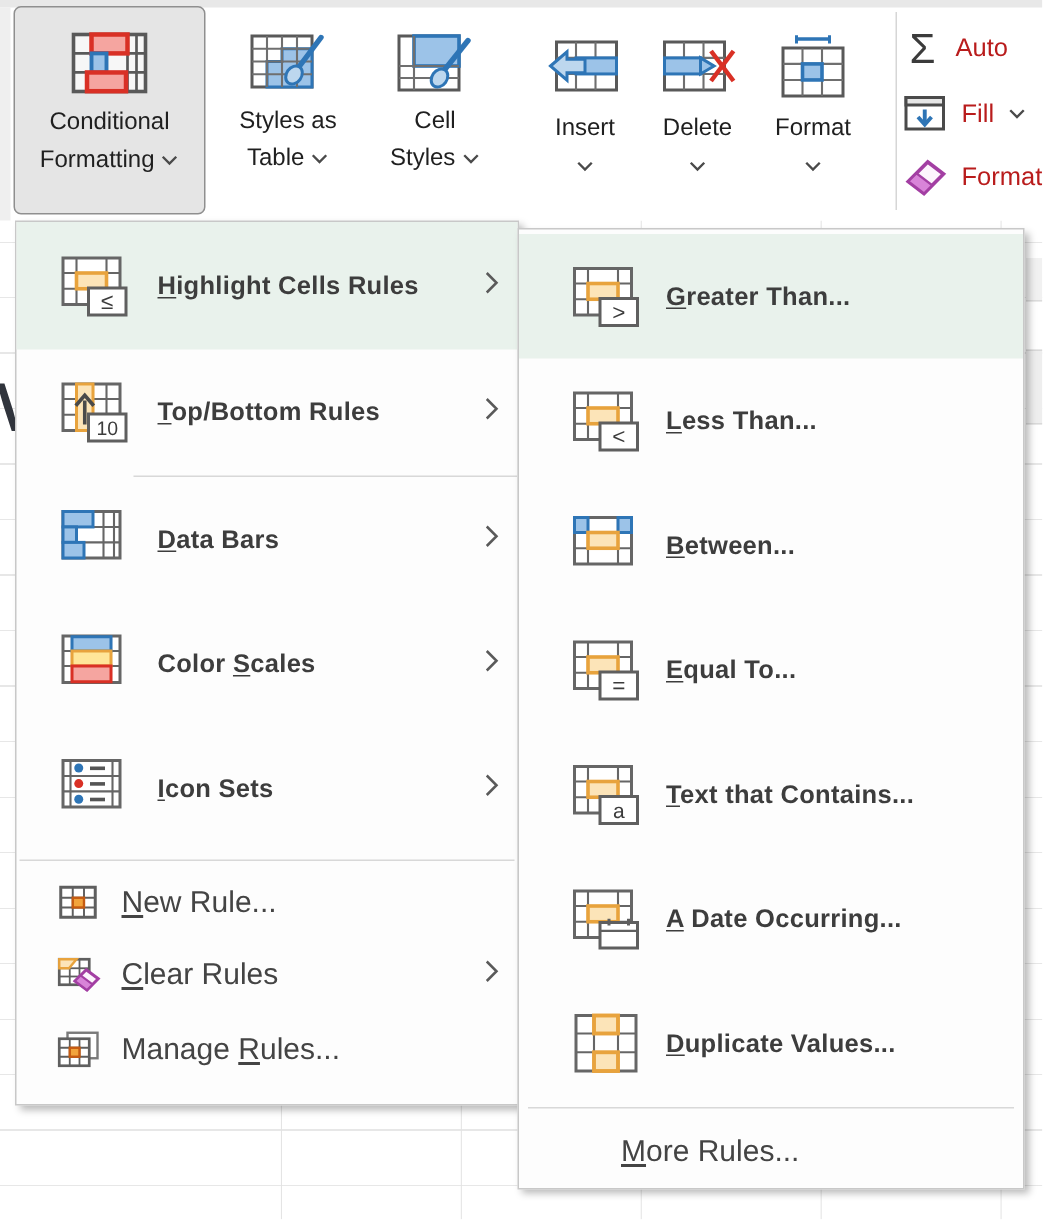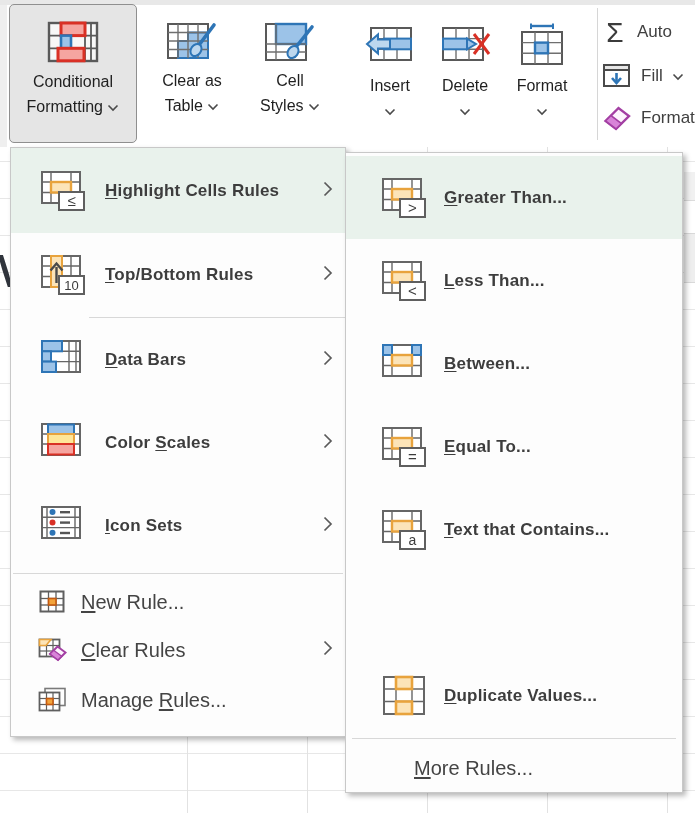--- a/index.html
+++ b/index.html
@@ -22,21 +22,21 @@
   .big-btn{position:absolute;top:4px;height:139px;display:flex;flex-direction:column;align-items:center;box-sizing:border-box;}
   .big-btn.pressed{background:#e5e5e5;border:1px solid #8f8f8f;border-radius:5px;}
   .big-btn .bicon{margin-top:10px;height:54px;display:flex;align-items:center;justify-content:center;}
   .big-btn .bl{font-size:16px;line-height:25px;color:#1f1f1f;white-space:nowrap;text-align:center;}
   .small-btn{position:absolute;top:4px;height:139px;display:flex;flex-direction:column;align-items:center;text-align:right;}
   .small-btn .bicon{margin-top:16px;height:50px;display:flex;align-items:center;justify-content:center;}
   .small-btn .bl{font-size:16px;color:#1f1f1f;margin-top:7px;}
   .small-btn .chev{margin-top:7px;}
   .ribbon-divider{position:absolute;left:597px;top:8px;width:1px;height:132px;background:#d6d6d6;}
   .right-row{position:absolute;left:602px;height:34px;display:flex;align-items:center;gap:9px;white-space:nowrap;}
-  .right-row .rl{font-size:17px;color:#404040;}
+  .right-row .rl{font-size:17px;color:#b91c1c;}
   
   .menu{position:absolute;background:#fdfdfd;border:1px solid #c8c8c8;box-shadow:3px 3px 5px rgba(0,0,0,0.28);box-sizing:border-box;}
   #main-menu{left:10px;top:147px;width:336px;height:590px;z-index:5;}
   #sub-menu{left:345px;top:152px;width:338px;height:641px;z-index:6;}
   .mrow{position:absolute;left:0;right:0;display:flex;align-items:center;cursor:default;}
   .mrow .micon{flex:0 0 auto;display:flex;align-items:center;justify-content:center;}
   .lbl-bold{font-size:17px;font-weight:bold;color:#3d3d3d;letter-spacing:0.2px;}
   .lbl-reg{font-size:20px;color:#444;}
   .mrow u{text-underline-offset:2px;}
   .arrow{position:absolute;right:12px;top:50%;transform:translateY(-50%);}
@@ -86,21 +86,21 @@
                 <line x1="22" y1="6" x2="22" y2="40"></line>
                 <line x1="32" y1="6" x2="32" y2="40"></line>
       <line x1="2" y1="14.5" x2="42" y2="14.5"></line>
                 <line x1="2" y1="23" x2="42" y2="23"></line>
                 <line x1="2" y1="31.5" x2="42" y2="31.5"></line>
     </g>
     <line x1="48" y1="7" x2="33" y2="27" stroke="#2E75B6" stroke-width="3.6" stroke-linecap="round"></line>
     <ellipse cx="30" cy="32" rx="5" ry="6.5" transform="rotate(35 30 32)" fill="#BDD7EE" stroke="#2E75B6" stroke-width="2"></ellipse>
             </svg>
           </div>
-          <div class="bl">Clear as</div>
+          <div class="bl">Styles as</div>
           <div class="bl">Table <span><svg width="12" height="8" viewBox="0 0 12 8">
                 <path d="M1.5 1.5 L6 6 L10.5 1.5" stroke="#4a4a4a" stroke-width="1.6" fill="none"></path>
               </svg></span></div>
         </div>
         <div class="big-btn" style="left: 248px; width: 84px;">
           <div class="bicon">
             <svg width="52" height="46" viewBox="0 0 52 46">
     <rect x="2" y="6" width="40" height="36" fill="#fff" stroke="#595959" stroke-width="2"></rect>
     <rect x="12" y="6" width="30" height="20" fill="#9CC3E8" stroke="#2E75B6" stroke-width="2.4"></rect>
     <g stroke="#6f6f6f" stroke-width="1.4">
@@ -458,20 +458,39 @@
     <line x1="2" y1="12" x2="40" y2="12"></line>
               <line x1="2" y1="22.5" x2="40" y2="22.5"></line>
   </g>
             <rect x="11" y="12" width="20" height="10.5" fill="#FCE4B8" stroke="#E8A33D" stroke-width="2.4"></rect>
             <rect x="19" y="22" width="25" height="18" fill="#fff" stroke="#5f5f5f" stroke-width="2"></rect>
   <text x="31.5" y="36" font-size="14" text-anchor="middle" fill="#3c3c3c" font-family="Liberation Sans, DejaVu Sans, sans-serif">a</text>
           </svg>
         </span>
         <span class="lbl-bold" style="margin-left: 16px;"><u>T</u>ext that Contains...</span>
       </div>
+      <div class="mrow" style="top: 418px; height: 83px;">
+        <span class="micon" style="margin-left: 34px; width: 48px;">
+          <svg width="46" height="42" viewBox="0 0 46 42">
+  <rect x="2" y="2" width="38" height="31" fill="#fff" stroke="#666666" stroke-width="2"></rect>
+  <g stroke="#666666" stroke-width="1.4">
+    <line x1="11" y1="2" x2="11" y2="33"></line>
+              <line x1="31" y1="2" x2="31" y2="33"></line>
+    <line x1="2" y1="12" x2="40" y2="12"></line>
+              <line x1="2" y1="22.5" x2="40" y2="22.5"></line>
+  </g>
+            <rect x="11" y="12" width="20" height="10.5" fill="#FCE4B8" stroke="#E8A33D" stroke-width="2.4"></rect>
+            <rect x="19" y="23" width="25" height="17" fill="#fff" stroke="#5f5f5f" stroke-width="2"></rect>
+  <line x1="19" y1="28.5" x2="44" y2="28.5" stroke="#5f5f5f" stroke-width="1.5"></line>
+  <line x1="25" y1="20.5" x2="25" y2="25" stroke="#5f5f5f" stroke-width="2"></line>
+  <line x1="38" y1="20.5" x2="38" y2="25" stroke="#5f5f5f" stroke-width="2"></line>
+          </svg>
+        </span>
+        <span class="lbl-bold" style="margin-left: 16px;"><u>A</u> Date Occurring...</span>
+      </div>
       <div class="mrow" style="top: 592px; height: 46px;">
         <span class="lbl-reg" style="margin-left: 68px;"><u>M</u>ore Rules...</span>
       </div>
       <div class="mrow" style="top: 501px; height: 83px;">
         <span class="micon" style="margin-left: 34px; width: 48px;">
           <svg width="46" height="42" viewBox="0 0 46 42">
     <rect x="3" y="2" width="40" height="37" fill="#fff" stroke="#666666" stroke-width="2"></rect>
     <g stroke="#666666" stroke-width="1.4">
       <line x1="15" y1="2" x2="15" y2="39"></line>
               <line x1="31" y1="2" x2="31" y2="39"></line>

